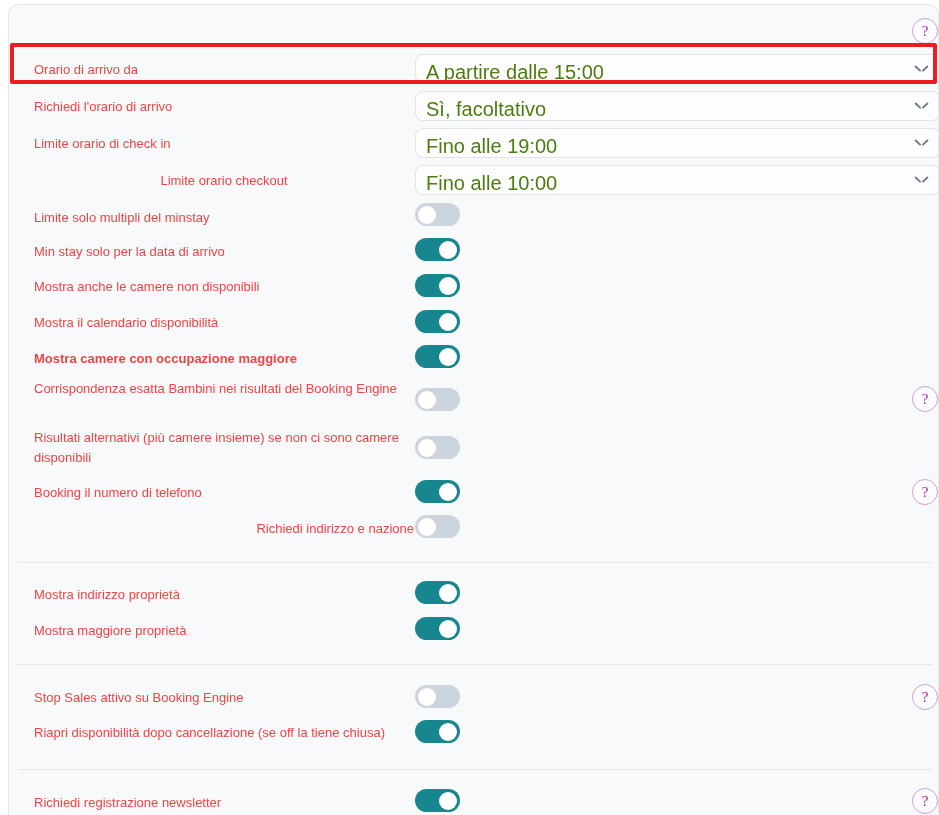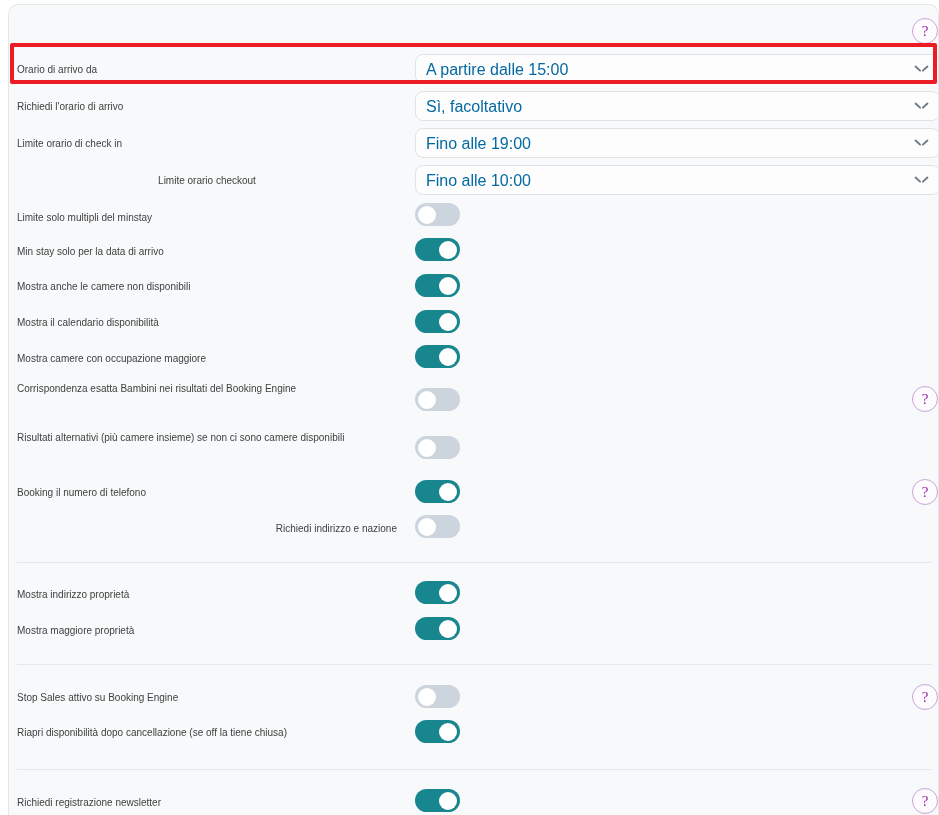--- a/index.html
+++ b/index.html
@@ -61,44 +61,44 @@
   }
 
   
   .row {
     position: absolute;
     left: 0;
     width: 100%;
   }
   .row-label {
     position: absolute;
-    left: 8px;
-    font-size: 10px;
-    color: #404040;
+    left: 25px;
+    font-size: 13px;
+    color: #ef4444;
     line-height: 20px;
     width: 380px;
   }
 
   
   .select {
     position: absolute;
     left: 406px;
     width: 525px;
     height: 30px;
     background: #fdfdfe;
     border: 1px solid #dfe3e6;
     border-radius: 8px;
     cursor: pointer;
   }
   .select-value {
     position: absolute;
     left: 10px;
     top: 6px;
-    font-size: 16px;
-    color: #0369a1;
+    font-size: 20px;
+    color: #4d7c0f;
     white-space: nowrap;
   }
   .chev {
     position: absolute;
     right: 12px;
     top: 10px;
     width: 11px;
     height: 6px;
   }
   .chev::before, .chev::after {
@@ -206,21 +206,21 @@
         <span class="knob"></span>
       </div>
       <div class="row-label" style="position: absolute; top: 272px;">Mostra anche le camere non disponibili</div>
       <div class="toggle on" style="top: 269px;">
         <span class="knob"></span>
       </div>
       <div class="row-label" style="position: absolute; top: 308px;">Mostra il calendario disponibilità</div>
       <div class="toggle on" style="top: 305px;">
         <span class="knob"></span>
       </div>
-      <div class="row-label" style="position: absolute; top: 344px;">Mostra camere con occupazione maggiore</div>
+      <div class="row-label" style="position: absolute; top: 344px; font-weight: bold;">Mostra camere con occupazione maggiore</div>
       <div class="toggle on" style="top: 340px;">
         <span class="knob"></span>
       </div>
       <div class="row-label" style="position: absolute; top: 374px;">Corrispondenza esatta Bambini nei risultati del Booking Engine</div>
       <div class="toggle off" style="top: 383px;">
         <span class="knob"></span>
       </div>
       <div class="help-icon" style="left: 903px; top: 381px;">?</div>
       <div class="row-label" style="position: absolute; top: 423px;">Risultati alternativi (più camere insieme) se non ci sono camere disponibili</div>
       <div class="toggle off" style="top: 431px;">

